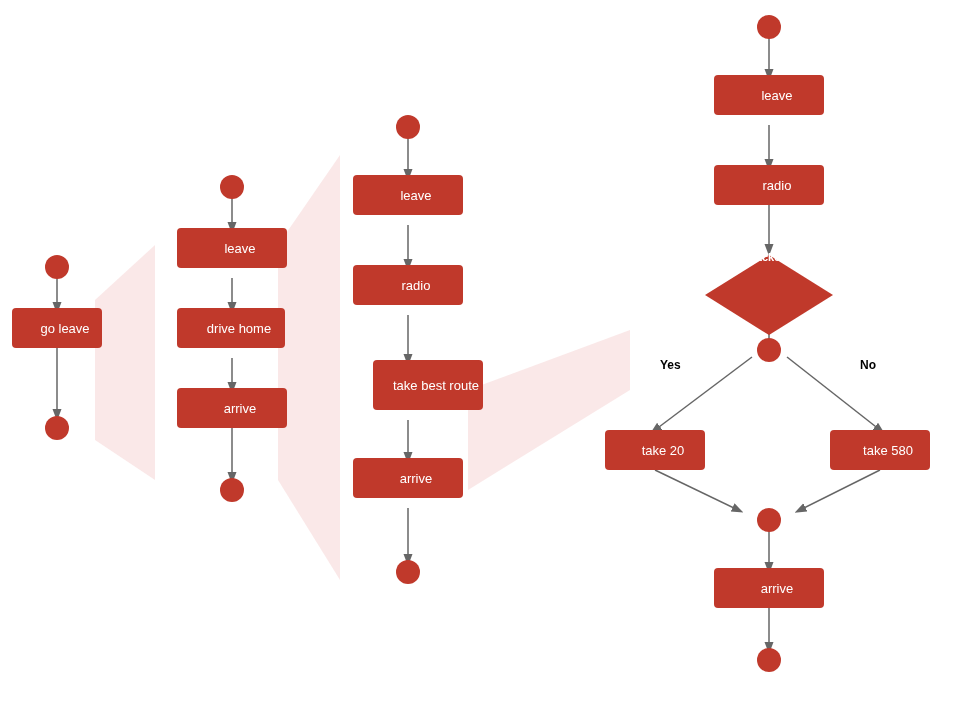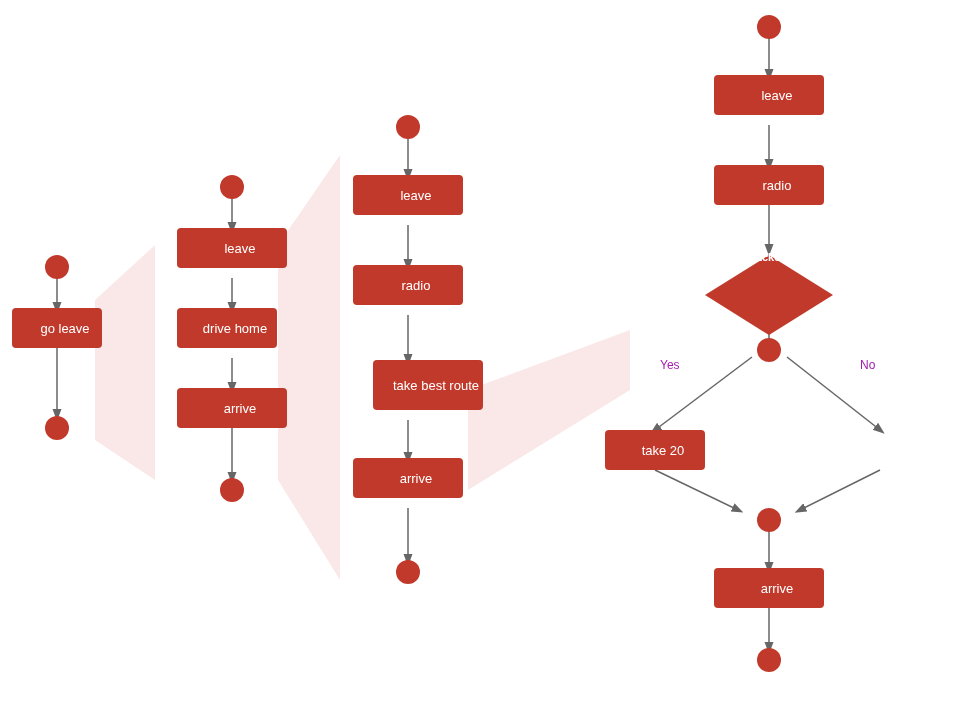--- a/index.html
+++ b/index.html
@@ -30,22 +30,22 @@
       padding-left: 16px;
     }
     .node-circle {
       position: absolute;
       background: #c0392b;
       border-radius: 50%;
     }
     .arrow-label {
       position: absolute;
       font-size: 12px;
-      font-weight: 400;
-      color: #a21caf;
+      font-weight: 700;
+      color: #000000;
       text-align: right;
     }
     
   </style>
 </head>
 <body>
 
 <div class="diagram">
   <svg width="972" height="708" style="position:absolute;top:0;left:0;">
 
@@ -103,21 +103,21 @@
   </div>
 
   <div class="node-circle" style="width:24px;height:24px;left:45px;top:416px;"></div>
 
   <div class="node-circle" style="width:24px;height:24px;left:220px;top:175px;"></div>
 
   <div class="node-rect" style="width:110px;height:40px;left:177px;top:228px;">
     <span>leave</span>
   </div>
 
-  <div class="node-rect" style="width:100px;height:40px;left:177px;top:308px;">
+  <div class="node-rect" style="width:108px;height:40px;left:177px;top:308px;">
     <span>drive home</span>
   </div>
 
   <div class="node-rect" style="width:110px;height:40px;left:177px;top:388px;">
     <span>arrive</span>
   </div>
 
   <div class="node-circle" style="width:24px;height:24px;left:220px;top:478px;"></div>
 
   <div class="node-circle" style="width:24px;height:24px;left:396px;top:115px;"></div>
@@ -158,20 +158,23 @@
   </div>
 
   <div class="arrow-label" style="left:660px;top:358px;">Yes</div>
 
   <div class="arrow-label" style="left:860px;top:358px;">No</div>
 
   <div class="node-rect" style="width:100px;height:40px;left:605px;top:430px;">
     <span>take 20</span>
   </div>
 
+  <div class="node-rect" style="width:100px;height:40px;left:830px;top:430px;">
+    <span>take 580</span>
+  </div>
 
   <div class="node-circle" style="width:24px;height:24px;left:757px;top:508px;"></div>
 
   <div class="node-rect" style="width:110px;height:40px;left:714px;top:568px;">
     <span>arrive</span>
   </div>
 
   <div class="node-circle" style="width:24px;height:24px;left:757px;top:648px;"></div>
 
 </div>

